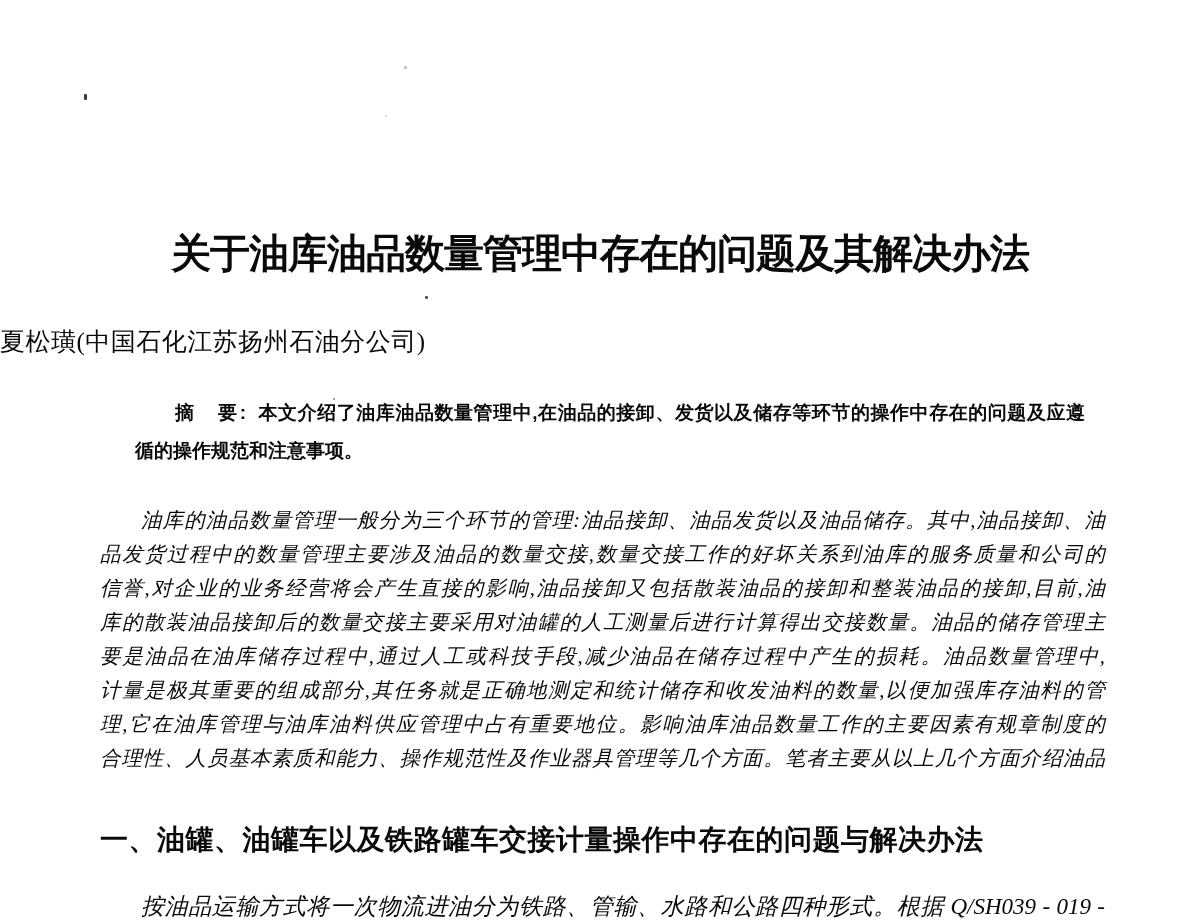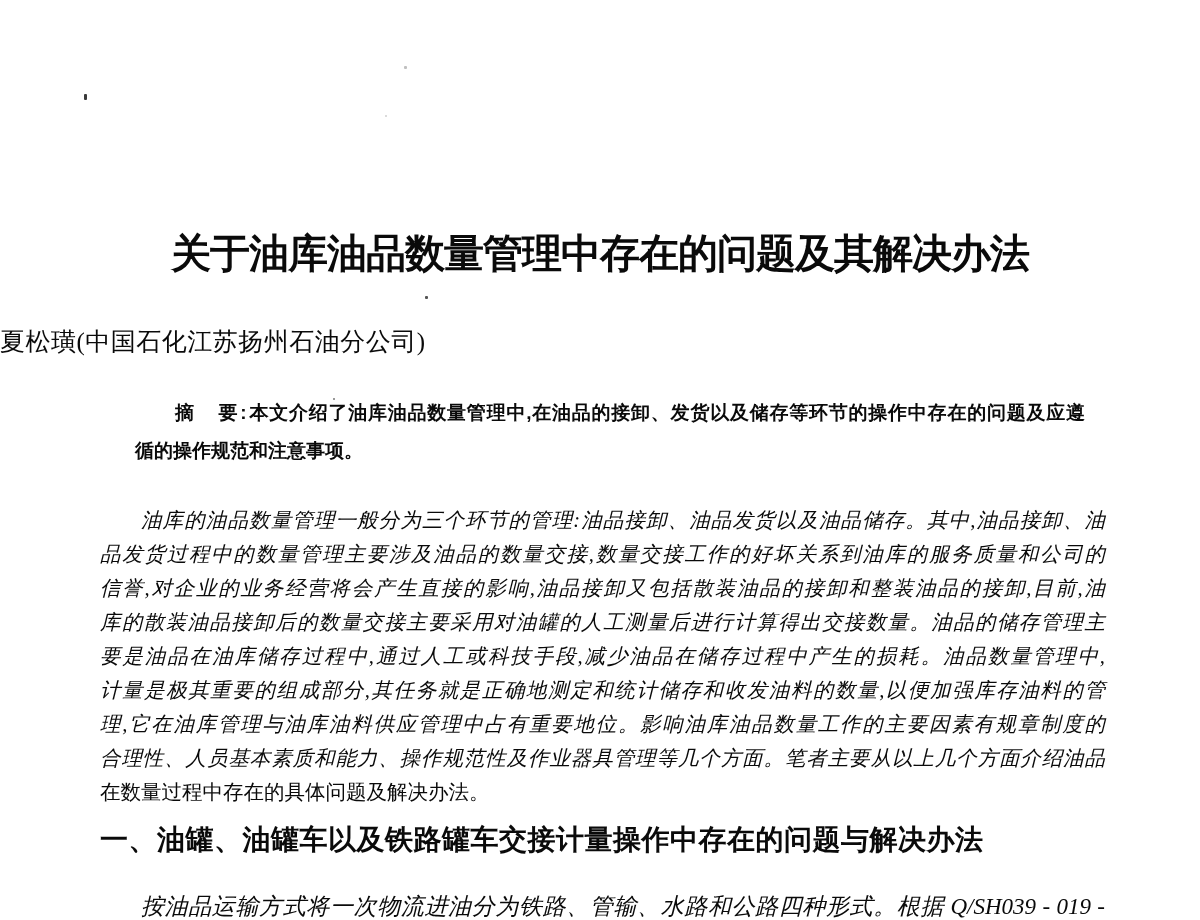--- a/index.html
+++ b/index.html
@@ -35,21 +35,21 @@
     font-family:"Liberation Sans", sans-serif;
     font-weight:bold;
     font-size:19px;
     line-height:38px;
   }
   .abstract .aline1 {
     text-indent:40px;
     text-align:justify;
     text-align-last:justify;
   }
-  .abstract .alabel { letter-spacing:2px; }
+  .abstract .alabel { letter-spacing:2px; margin-right:10px; }
   .intro {
     position:absolute; top:503px; left:100px; width:1005px;
     font-family:"Liberation Serif", serif;
     font-size:20.5px;
     line-height:34px;
   }
   .jline {
     text-align:justify;
     text-align-last:justify;
     font-style:italic;
@@ -101,21 +101,20 @@
 
   <div class="intro">
     <div class="jline indent">油库的油品数量管理一般分为三个环节的管理:油品接卸、油品发货以及油品储存。其中,油品接卸、油</div>
     <div class="jline">品发货过程中的数量管理主要涉及油品的数量交接,数量交接工作的好坏关系到油库的服务质量和公司的</div>
     <div class="jline">信誉,对企业的业务经营将会产生直接的影响,油品接卸又包括散装油品的接卸和整装油品的接卸,目前,油</div>
     <div class="jline">库的散装油品接卸后的数量交接主要采用对油罐的人工测量后进行计算得出交接数量。油品的储存管理主</div>
     <div class="jline">要是油品在油库储存过程中,通过人工或科技手段,减少油品在储存过程中产生的损耗。油品数量管理中,</div>
     <div class="jline">计量是极其重要的组成部分,其任务就是正确地测定和统计储存和收发油料的数量,以便加强库存油料的管</div>
     <div class="jline">理,它在油库管理与油库油料供应管理中占有重要地位。影响油库油品数量工作的主要因素有规章制度的</div>
     <div class="jline">合理性、人员基本素质和能力、操作规范性及作业器具管理等几个方面。笔者主要从以上几个方面介绍油品</div>
-    <div>在数量过程中存在的具体问题及解决办法。</div>
   </div>
 
   <div class="section-heading">一、油罐、油罐车以及铁路罐车交接计量操作中存在的问题与解决办法</div>
 
   <div class="section-body">
     <div class="jline indent">按油品运输方式将一次物流进油分为铁路、管输、水路和公路四种形式。根据 Q/SH039 - 019 - 90《成</div>
     <div class="jline">品油运输计量交接办法》规定:铁路运输以发站计量交接,发运收计量,水路运输实行包量运输,承运</div>
   </div>
 
 </div>

